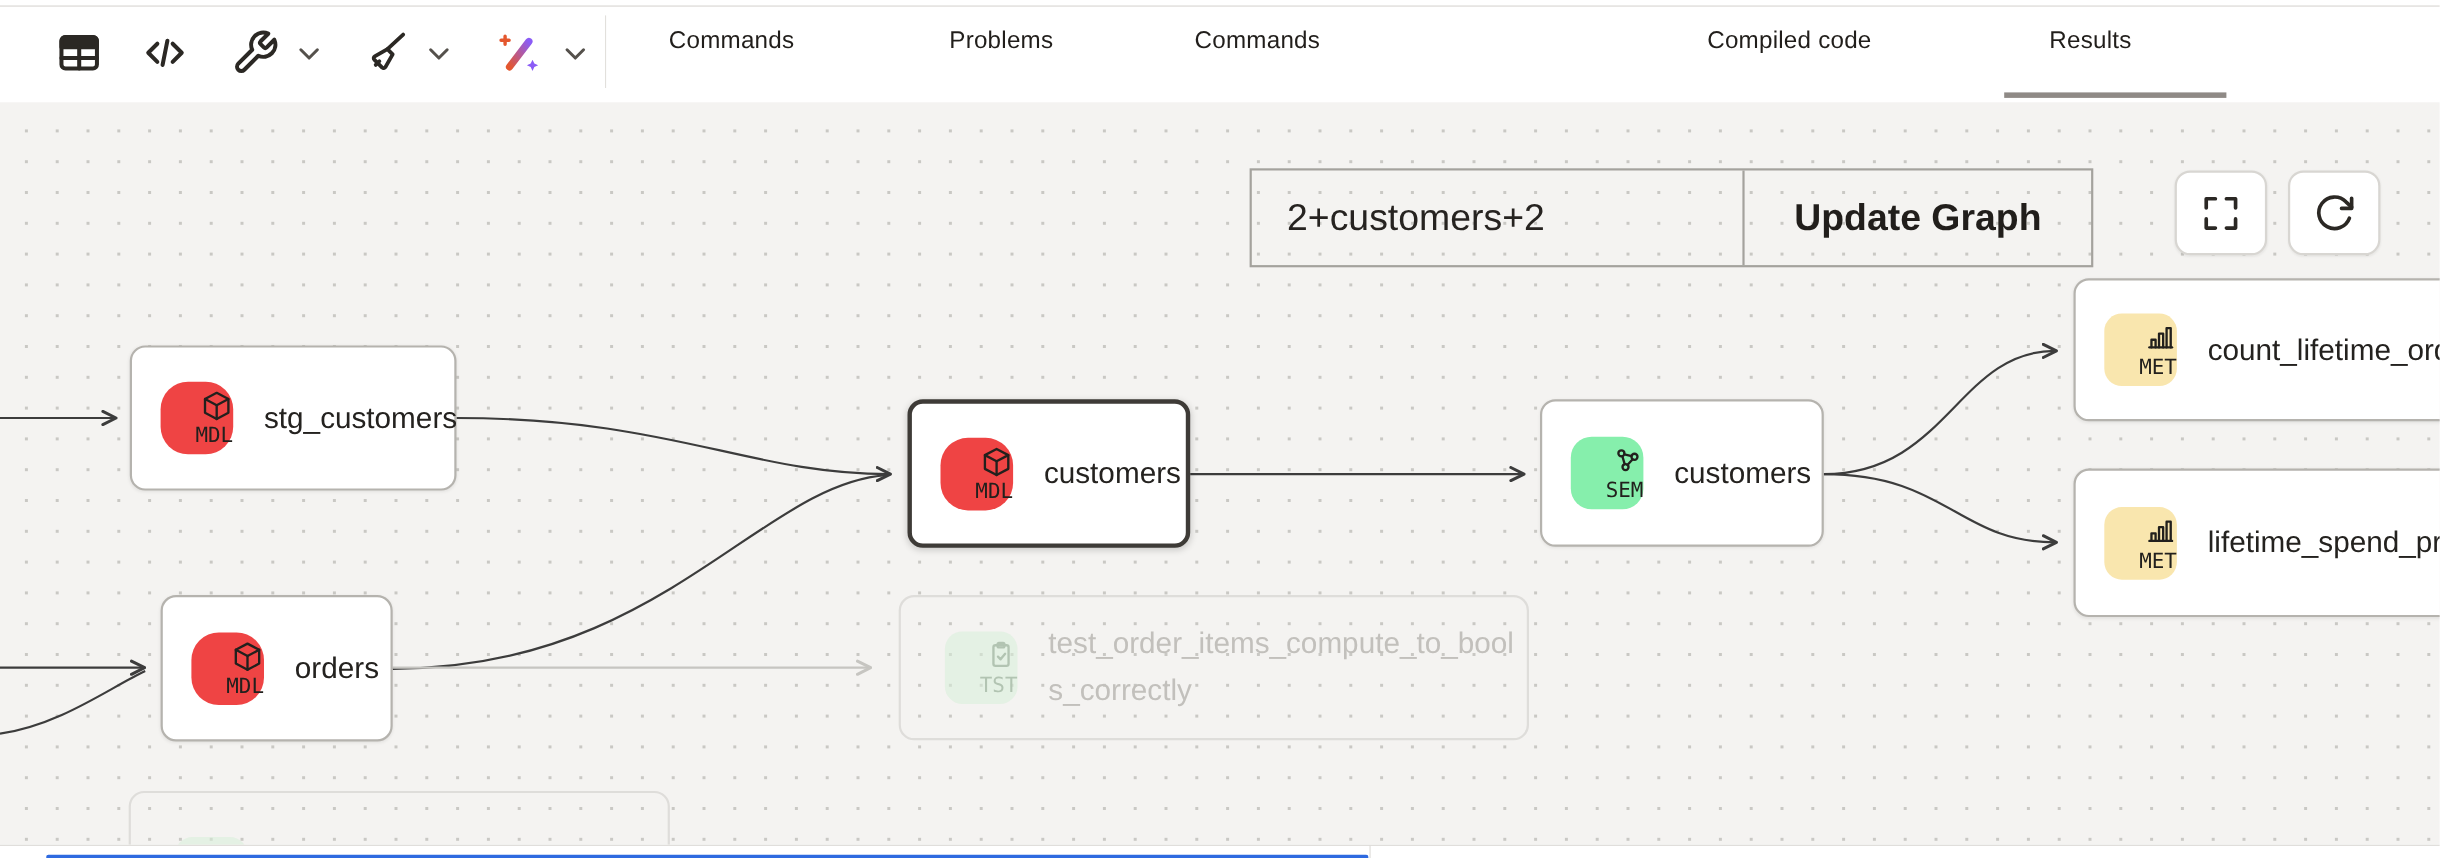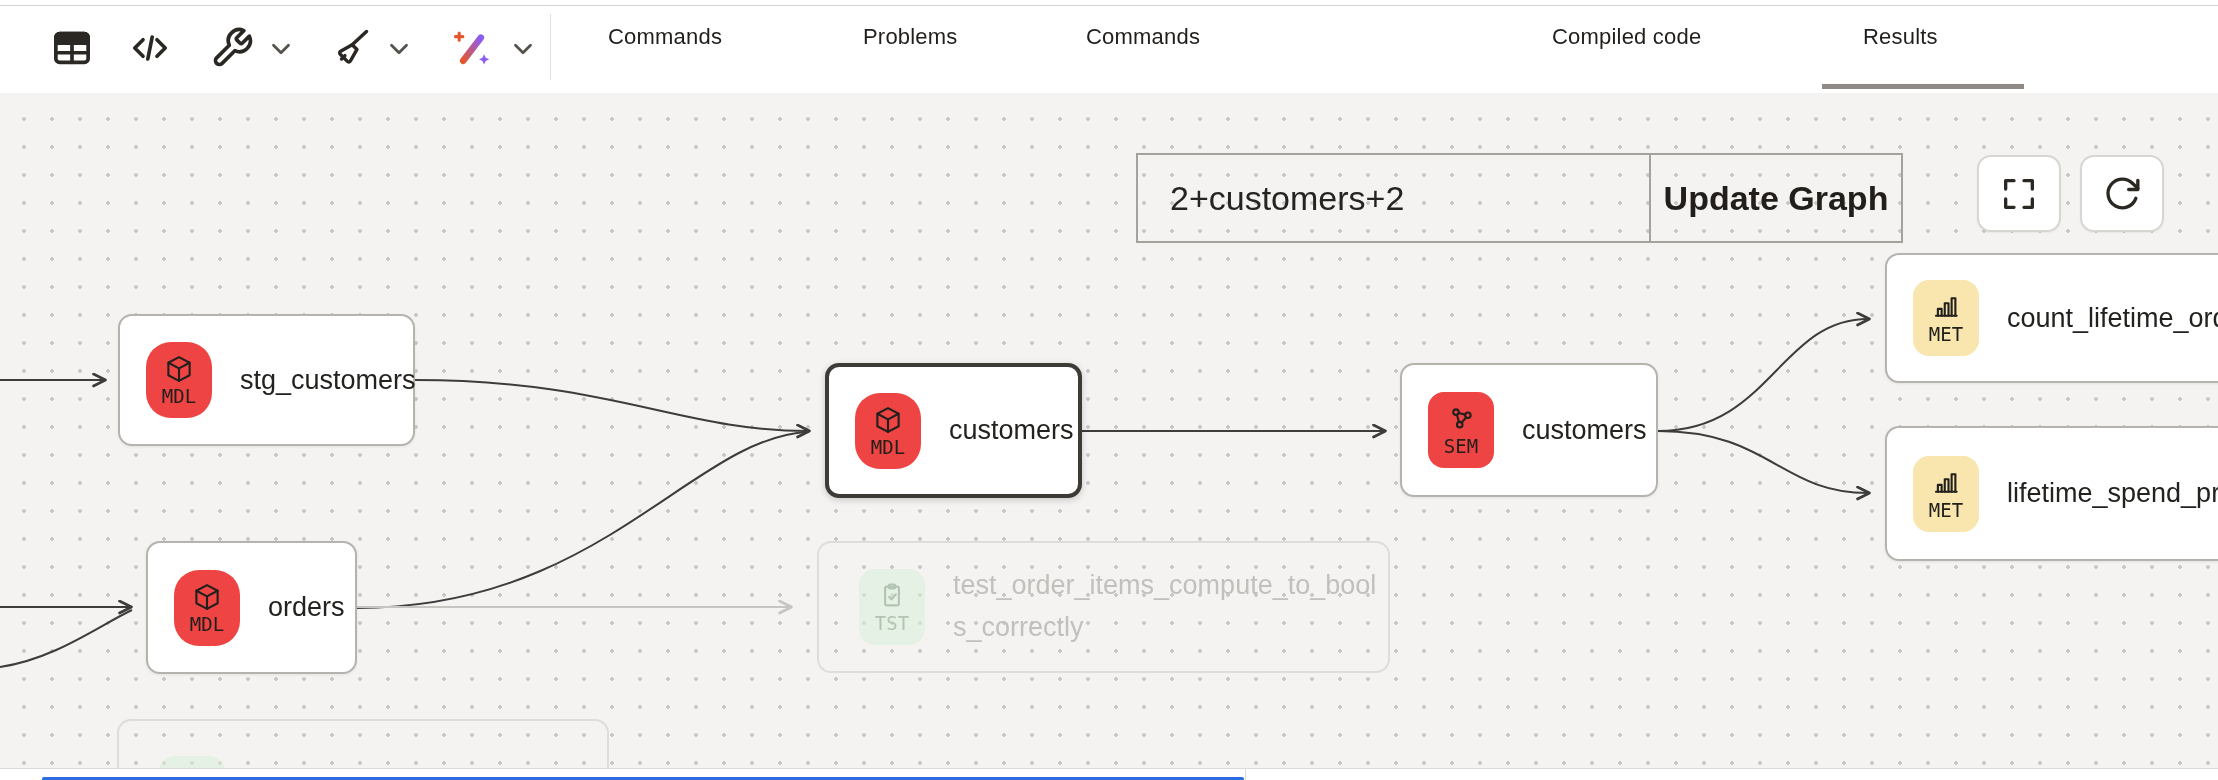--- a/index.html
+++ b/index.html
@@ -25,42 +25,42 @@
             background-color:#f4f3f1; overflow:hidden;
             background-image:radial-gradient(circle, #c9c8c4 1.7px, transparent 1.8px);
             background-size:28px 28px; background-position:10px 12px; }
   .edges { position:absolute; top:0; left:0; pointer-events:none; }
 
   
   .graph-controls { position:absolute; left:1136px; top:60px; width:767px; height:90px;
                     border:2px solid #a4a29d; border-radius:0; display:flex; background:transparent; }
   .selector { flex:1; display:flex; align-items:center; padding-left:32px;
               font-size:34px; color:#262320; }
-  .update-btn { width:252px; border-left:2px solid #a4a29d; display:flex; align-items:center;
+  .update-btn { width:317px; border-left:2px solid #a4a29d; display:flex; align-items:center;
                 justify-content:center; font-size:34px; font-weight:bold; color:#211e1b; cursor:pointer; }
   .icon-btn { position:absolute; width:84px; height:77px; background:#fff;
               border:2px solid #d8d6d2; border-radius:14px; display:flex; align-items:center;
               justify-content:center; color:#2b2824; cursor:pointer;
               box-shadow:0 1px 2px rgba(0,0,0,.05); }
   .btn-fullscreen { left:1977px; top:62px; }
   .btn-refresh { left:2080px; top:62px; }
 
   
   .node { position:absolute; background:#fff; border:2px solid #b5b3ae; border-radius:14px;
           display:flex; align-items:center; padding-left:26px; gap:28px;
           box-shadow:0 1px 3px rgba(0,0,0,.07); cursor:pointer; }
   .node .label { font-size:27px; color:#24221f; white-space:nowrap; }
   .node.selected { border:4px solid #3e3b37; box-shadow:0 2px 7px rgba(0,0,0,.18); }
-  .badge { width:66px; height:76px; border-radius:16px; display:flex; flex-direction:column;
-           align-items:center; justify-content:center; flex:0 0 66px; }
+  .badge { width:66px; height:66px; border-radius:16px; display:flex; flex-direction:column;
+           align-items:flex-end; justify-content:center; flex:0 0 66px; }
   .badge span { font-family:"DejaVu Sans Mono", monospace; font-size:19px; color:#22201d;
                 line-height:1; margin-top:3px; }
   .badge svg { display:block; color:#22201d; }
   .badge-mdl { background:#ef4444;border-radius:25px; }
-  .badge-sem { background:#ef4444; }
+  .badge-sem { background:#86efac;border-radius:19px; }
   .badge-met { background:#f9e6ae; }
   .badge-tst { background:rgba(215,238,216,.55);margin-left:14px; }
 
   .n-stg  { left:118px;  top:221px; width:297px; height:132px; }
   .n-ord  { left:146px;  top:448px; width:211px; height:133px; }
   .n-cus  { left:825px;  top:270px; width:257px; height:135px; }
   .n-sem  { left:1400px; top:270px; width:258px; height:134px; }
   .n-met1 { left:1885px; top:160px; width:440px; height:130px; }
   .n-met2 { left:1885px; top:333px; width:440px; height:135px; }
   .n-tst1 { left:817px;  top:448px; width:573px; height:132px; }

